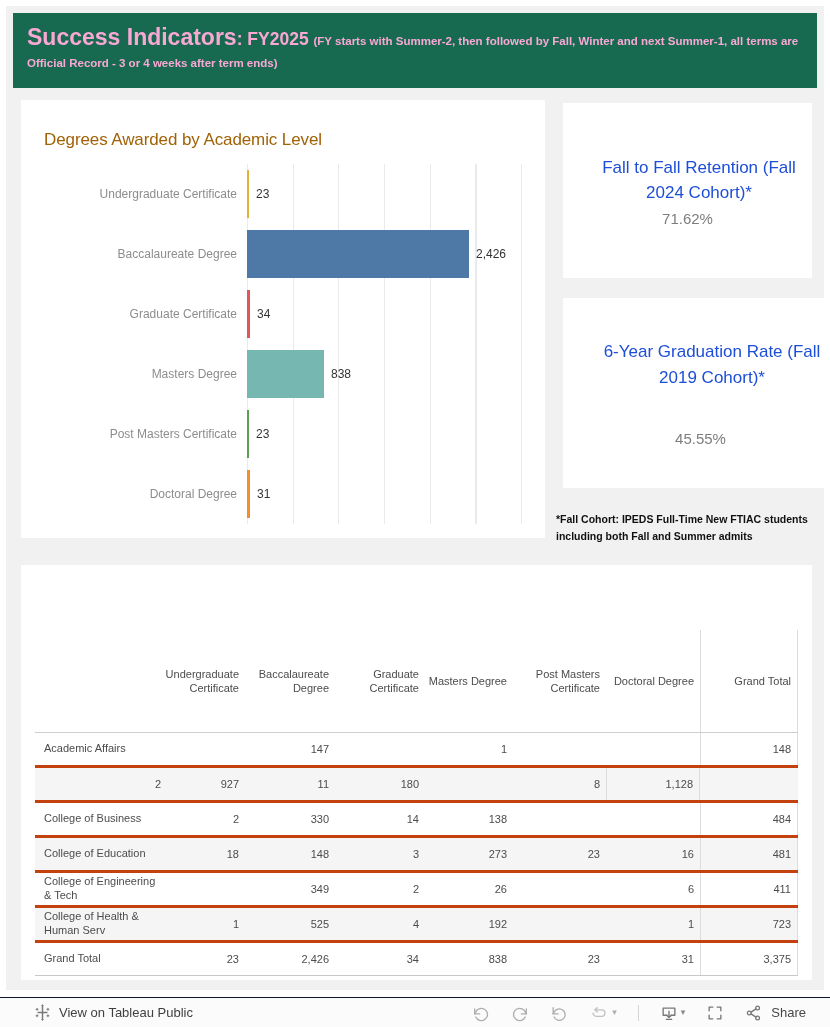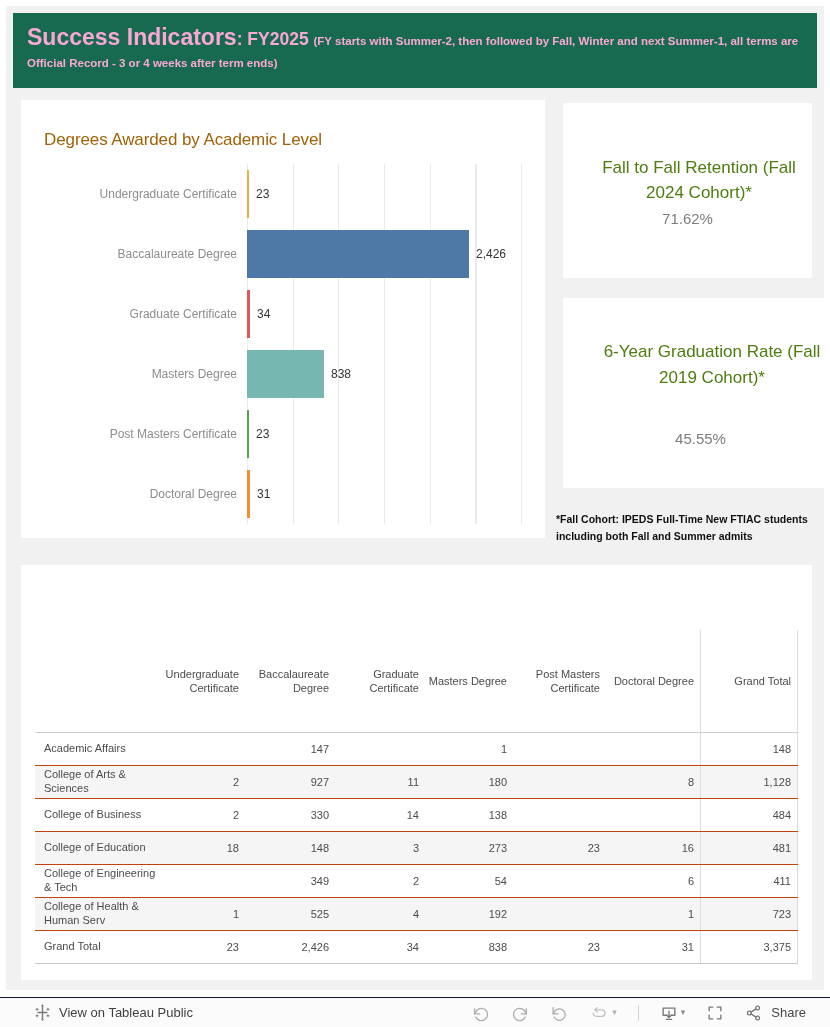--- a/index.html
+++ b/index.html
@@ -26,32 +26,32 @@
           font-size:12px;color:#8d8d8d;flex:none;}
   .ctrack{position:relative;width:294px;height:60px;flex:none;display:flex;align-items:center;
           background-image:repeating-linear-gradient(to right,#eaeaea 0 1px,transparent 1px 45.7px);}
   .cbar{height:48px;flex:none;}
   .cval{font-size:12px;color:#333;margin-left:7px;white-space:nowrap;}
   
   .kpi{box-sizing:border-box;display:flex;flex-direction:column;justify-content:center;align-items:center;
        text-align:center;padding:0 12px;}
   .kpi1{left:563px;top:103px;width:249px;height:175px;}
   .kpi2{left:563px;top:298px;width:275px;height:190px;gap:36px;}
-  .kpi-title{font-size:17px;color:#4d7c0f;line-height:1.5;margin-left:23px;}
+  .kpi-title{font-size:17px;color:#1d4ed8;line-height:1.5;margin-left:23px;}
   .kpi-value{font-size:15px;color:#7d7d7d;margin-top:4px;}
   .footnote{position:absolute;left:556px;top:511px;width:264px;font-size:10.5px;font-weight:700;
             color:#101010;line-height:1.6;}
   
   .table-panel{left:21px;top:565px;width:791px;height:415px;}
   .tbl{position:absolute;left:14px;top:65px;width:763px;}
   .trow{display:grid;grid-template-columns:132px 78px 90px 90px 88px 93px 94px 98px;}
   .thead{height:102px;border-bottom:1px solid #cfcfcf;}
   .th{display:flex;align-items:center;justify-content:flex-end;text-align:right;
       font-size:11px;color:#4c4c4c;line-height:1.3;padding:0 6px 0 2px;box-sizing:border-box;}
-  .tr{height:32px;border-bottom:1px solid #c2410c;}
+  .tr{height:32px;border-bottom:3px solid #c2410c;}
   .tr.banded{background:#f5f5f5;}
   .tr.total{border-bottom:1px solid #c8c8c8;}
   .td{display:flex;align-items:center;justify-content:flex-end;font-size:11px;color:#4c4c4c;
       padding:0 6px 0 2px;box-sizing:border-box;}
   .td.label,.th.label{justify-content:flex-start;text-align:left;padding:0 2px 0 9px;line-height:1.25;}
   .gt{border-left:1px solid #dcdcdc;border-right:1px solid #dcdcdc;}
   
   .footer{position:absolute;left:0;top:997px;width:830px;height:30px;background:#fbfbfb;
           border-top:1px solid #0f172a;display:flex;align-items:center;box-sizing:border-box;}
   .f-left{display:flex;align-items:center;margin-left:34px;cursor:pointer;}
@@ -149,21 +149,20 @@
           <div class="td label">Academic Affairs</div>
           <div class="td"></div>
           <div class="td">147</div>
           <div class="td"></div>
           <div class="td">1</div>
           <div class="td"></div>
           <div class="td"></div>
           <div class="td gt">148</div>
         </div>
         <div class="trow tr banded">
-          <div class="td label">College of Arts &amp; Sciences</div>
           <div class="td">2</div>
           <div class="td">927</div>
           <div class="td">11</div>
           <div class="td">180</div>
           <div class="td"></div>
           <div class="td">8</div>
           <div class="td gt">1,128</div>
         </div>
         <div class="trow tr">
           <div class="td label">College of Business</div>
@@ -183,21 +182,21 @@
           <div class="td">273</div>
           <div class="td">23</div>
           <div class="td">16</div>
           <div class="td gt">481</div>
         </div>
         <div class="trow tr">
           <div class="td label">College of Engineering &amp; Tech</div>
           <div class="td"></div>
           <div class="td">349</div>
           <div class="td">2</div>
-          <div class="td">54</div>
+          <div class="td">26</div>
           <div class="td"></div>
           <div class="td">6</div>
           <div class="td gt">411</div>
         </div>
         <div class="trow tr banded">
           <div class="td label">College of Health &amp; Human Serv</div>
           <div class="td">1</div>
           <div class="td">525</div>
           <div class="td">4</div>
           <div class="td">192</div>

